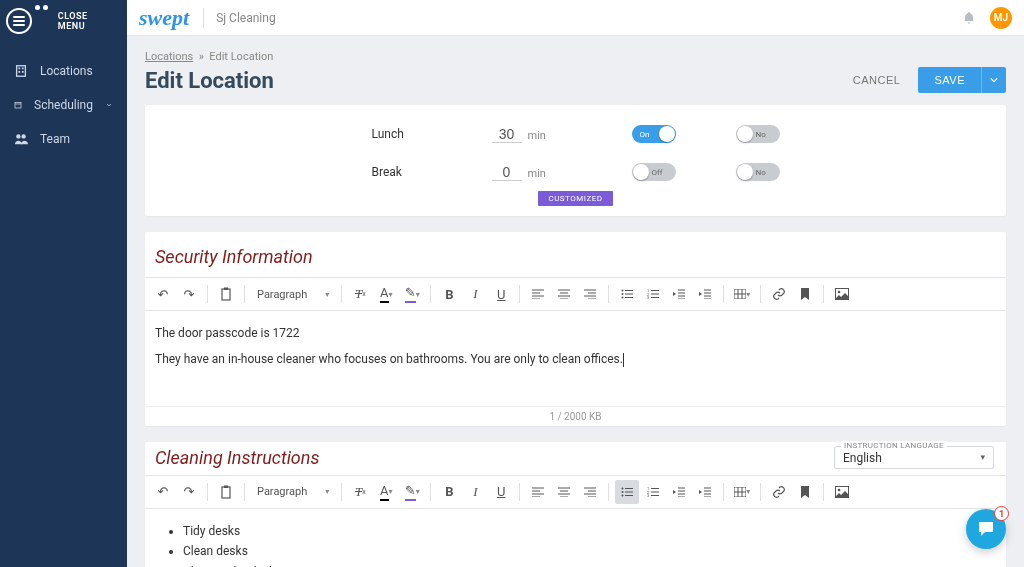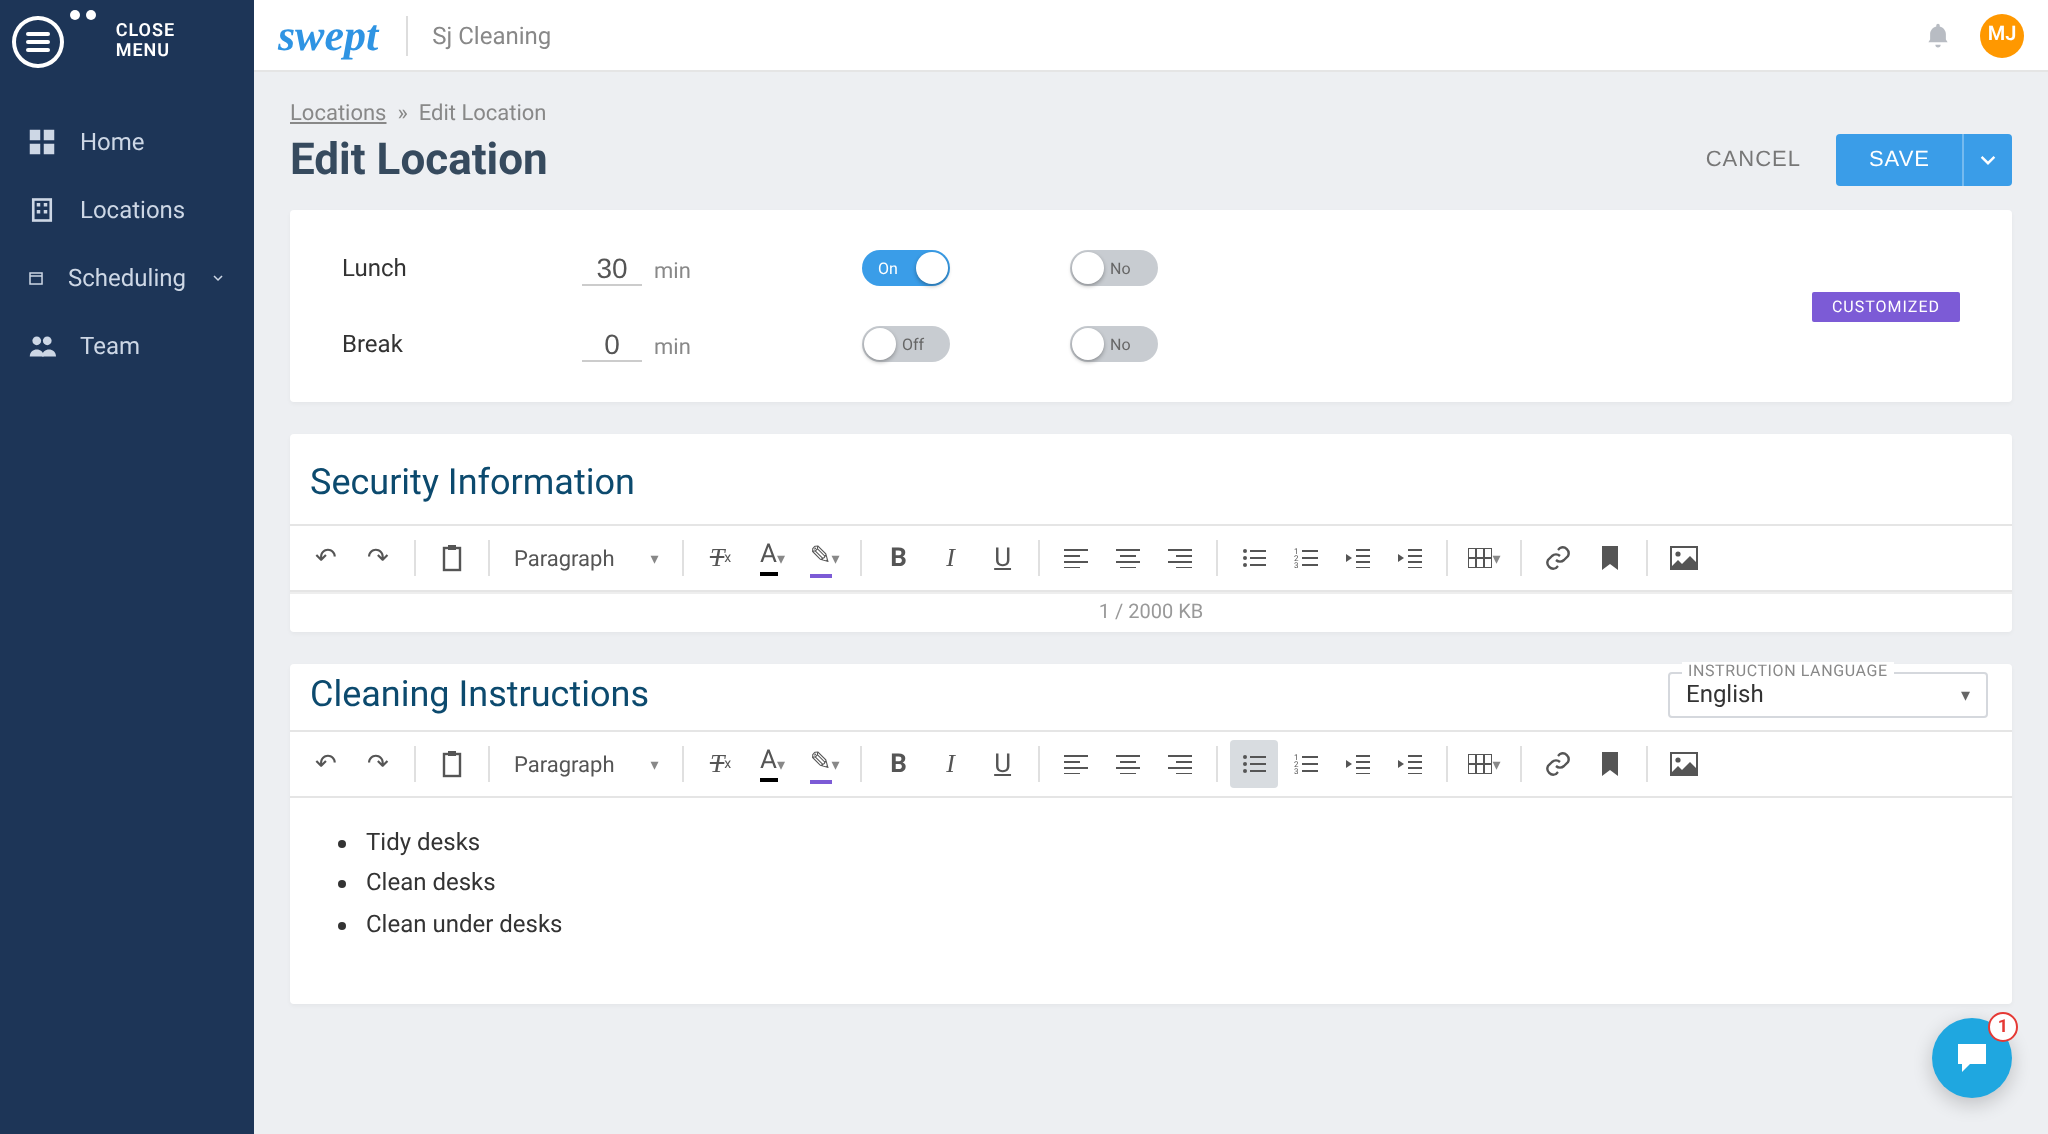--- a/index.html
+++ b/index.html
@@ -35,21 +35,21 @@
 .breadcrumb { font-size: 11px; color: #888; margin-bottom: 4px; }
 .breadcrumb a { color: #888; text-decoration: underline; cursor: pointer; }
 .page-head { display: flex; align-items: center; margin-bottom: 12px; }
 .page-title { font-size: 22px; font-weight: 700; color: #364a5e; }
 .page-actions { margin-left: auto; display: flex; align-items: center; gap: 10px; }
 .btn-cancel { font-size: 11px; color: #777; letter-spacing: 0.5px; background: none; border: none; cursor: pointer; padding: 6px 8px; }
 .btn-save-group { display: flex; }
 .btn-save { background: #3a9de8; color: #fff; border: none; font-size: 11px; letter-spacing: 0.5px; padding: 7px 16px; border-radius: 2px 0 0 2px; cursor: pointer; }
 .btn-save-drop { background: #3a9de8; color: #fff; border: none; border-left: 1px solid rgba(255,255,255,0.3); padding: 7px 8px; border-radius: 0 2px 2px 0; cursor: pointer; }
 
-.card { background: #fff; border-radius: 2px; margin-bottom: 16px; box-shadow: 0 1px 2px rgba(0,0,0,0.04); }
+.card { background: #fff; border-radius: 2px; margin-bottom: 16px; box-shadow: 0 1px 2px rgba(0,0,0,0.04); flex-direction: column; }
 
 
 .meals { padding: 10px 26px; display: flex; justify-content: space-between; align-items: center; }
 .meals-left { flex: 1; }
 .meal-row { display: flex; align-items: center; height: 38px; }
 .meal-label { width: 120px; font-size: 12px; color: #333; }
 .meal-input-wrap { display: flex; align-items: baseline; gap: 6px; width: 80px; }
 .meal-input { width: 30px; border: none; border-bottom: 1px solid #ccc; text-align: center; font-size: 14px; color: #555; outline: none; background: transparent; }
 .meal-unit { font-size: 11px; color: #888; }
 .meal-toggles { display: flex; gap: 60px; margin-left: 60px; }
@@ -58,21 +58,21 @@
 .toggle.off { background: #c8ccd1; }
 .toggle-knob { position: absolute; width: 16px; height: 16px; border-radius: 50%; background: #fff; top: 1px; box-shadow: 0 1px 2px rgba(0,0,0,0.3); }
 .toggle.on .toggle-knob { right: 1px; }
 .toggle.off .toggle-knob { left: 1px; }
 .toggle-text { font-size: 8px; color: #fff; }
 .toggle.on .toggle-text { margin-left: 8px; }
 .toggle.off .toggle-text { margin-left: 20px; color: #666; }
 .badge-custom { background: #7c5bd6; color: #fff; font-size: 8px; letter-spacing: 0.5px; padding: 3px 10px; border-radius: 1px; }
 
 
-.section-title { font-size: 18px; color: #0c4a6e; padding: 14px 10px 10px 10px; font-weight: 400; }
+.section-title { font-size: 18px; color: #7f1d1d; padding: 14px 10px 10px 10px; font-weight: 400; font-style: italic; }
 
 
 .editor { border-top: 1px solid #e5e5e5; }
 .toolbar { display: flex; align-items: center; padding: 4px 6px; border-bottom: 1px solid #e5e5e5; gap: 2px; flex-wrap: wrap; }
 .tb-btn { width: 24px; height: 24px; display: flex; align-items: center; justify-content: center; cursor: pointer; border-radius: 2px; color: #555; }
 .tb-btn.active { background: #d8dce0; }
 .tb-sep { width: 1px; height: 18px; background: #e0e0e0; margin: 0 4px; }
 .tb-select { display: flex; align-items: center; gap: 18px; font-size: 11px; color: #555; padding: 0 6px; cursor: pointer; }
 .tb-drop-arrow { font-size: 8px; color: #888; }
 .tb-color-under { border-bottom: 2px solid #000; padding-bottom: 1px; }
@@ -108,29 +108,20 @@
           <span></span>
         </div>
     </div>
     <div class="status-dots">
         <div class="dot"></div>
         <div class="dot"></div>
       </div>
     <div class="close-menu-txt">CLOSE MENU</div>
   </div>
   <div class="nav">
-    <div class="nav-item">
-      <svg class="nav-icon" viewBox="0 0 16 16">
-          <rect x="1" y="1" width="6" height="6"></rect>
-          <rect x="9" y="1" width="6" height="6"></rect>
-          <rect x="1" y="9" width="6" height="6"></rect>
-          <rect x="9" y="9" width="6" height="6"></rect>
-        </svg>
-      <span>Home</span>
-    </div>
     <div class="nav-item">
       <svg class="nav-icon" viewBox="0 0 16 16">
           <rect x="3" y="2" width="10" height="12" fill="none" stroke="currentColor" stroke-width="1.5"></rect>
           <rect x="5" y="4" width="2" height="2"></rect>
           <rect x="9" y="4" width="2" height="2"></rect>
           <rect x="5" y="8" width="2" height="2"></rect>
           <rect x="9" y="8" width="2" height="2"></rect>
         </svg>
       <span>Locations</span>
     </div>
@@ -360,20 +351,24 @@
             </div>
           <div class="tb-sep"></div>
           <div class="tb-btn">
               <svg width="14" height="12" viewBox="0 0 14 12">
                 <rect x="0.5" y="0.5" width="13" height="11" fill="none" stroke="#555"></rect>
                 <circle cx="4" cy="4" r="1.3" fill="#555"></circle>
                 <path d="M1 10l3-3 2 2 4-4 3 3v3H1z" fill="#555"></path>
               </svg>
             </div>
         </div>
+        <div class="editor-body">
+          <p>The door passcode is 1722</p>
+          <p><span>They have an in-house cleaner who focuses on bathrooms. You are only to clean offices.</span><span style="border-left:1px solid #333;height:14px;display:inline-block;vertical-align:middle"></span></p>
+        </div>
         <div class="editor-footer">1 / 2000 KB</div>
       </div>
     </div>
 
     <div class="card">
       <div class="inst-head">
         <div class="section-title" style="padding:0">Cleaning Instructions</div>
         <div style="margin-left:auto" class="lang-box">
           <span class="lang-label">INSTRUCTION LANGUAGE</span>
           <span class="lang-value">English</span>

